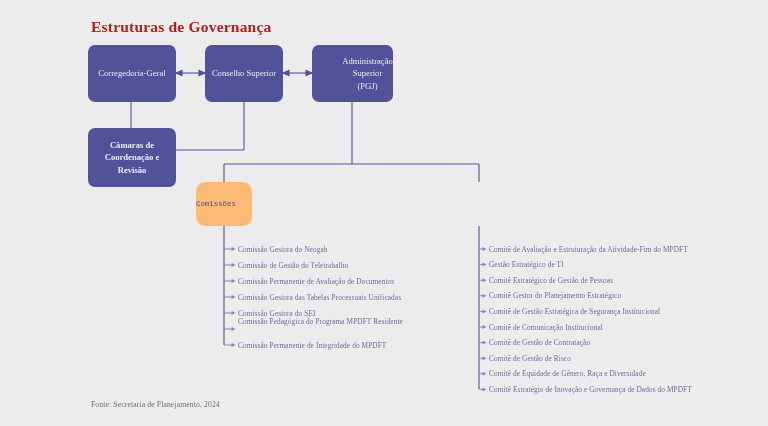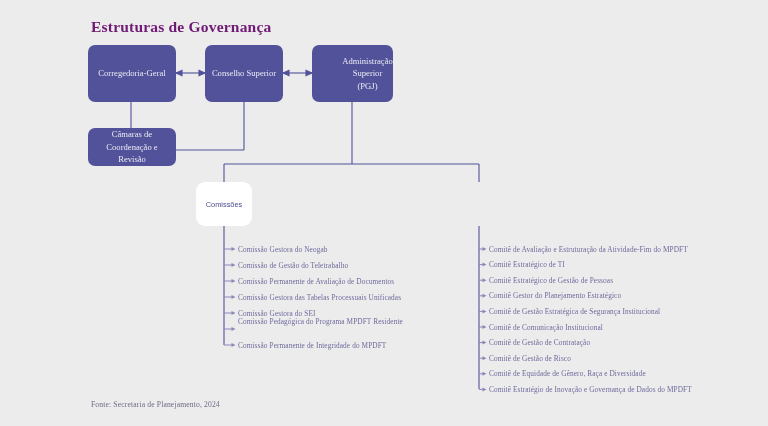--- a/index.html
+++ b/index.html
@@ -9,21 +9,21 @@
     font-family:"Liberation Sans",sans-serif;
     overflow:hidden;
     position:relative;
   }
   #canvas{position:absolute;left:0;top:0;width:768px;height:426px;}
   svg.wires{position:absolute;left:0;top:0;width:768px;height:426px;pointer-events:none;}
 
   .title{
     position:absolute;left:91px;top:18px;
     font-family:"Liberation Serif",serif;
-    font-size:15.5px;font-weight:700;color:#701a75;
+    font-size:15.5px;font-weight:700;color:#b91c1c;
     letter-spacing:.2px;
   }
   .footer{
     position:absolute;left:91px;top:400px;
     font-family:"Liberation Serif",serif;
     font-size:7.6px;color:#6e6a86;letter-spacing:.15px;
   }
 
   .box{
     position:absolute;
@@ -32,26 +32,26 @@
     color:#eceaf4;
     display:flex;align-items:center;justify-content:center;
     text-align:center;
     font-family:"Liberation Serif",serif;
     font-size:8.6px;line-height:1.45;
     padding:0 5px;
     box-sizing:border-box;
   }
   .node{
     position:absolute;
-    background:#ffffff;
+    background:#fdba74;
     border-radius:9px;
     color:#4a4b92;
-    display:flex;align-items:center;justify-content:center;
+    display:flex;align-items:center;
     text-align:center;
-    font-family:Liberation Sans, sans-serif;
+    font-family:Liberation Mono, monospace;
     font-size:7.4px;
     box-sizing:border-box;
   }
 
   .leaf{
     position:absolute;
     font-family:"Liberation Serif",serif;
     font-size:7.3px;
     color:#6d6a9c;
     white-space:nowrap;
@@ -144,41 +144,41 @@
   </div>
 
   <div class="box" style="left:205px;top:45px;width:78px;height:57px;">
     <span>Conselho Superior</span>
   </div>
 
   <div class="box" style="left:312px;top:45px;width:81px;height:57px;padding-left:35px;">
     <span>Administração Superior (PGJ)</span>
   </div>
 
-  <div class="box" style="left:88px;top:128px;width:88px;height:38px;">
+  <div class="box" style="left:88px;top:128px;width:88px;height:59px;font-weight:bold;">
     <span>Câmaras de Coordenação e Revisão</span>
   </div>
 
   <div class="node" style="left:196px;top:182px;width:56px;height:44px;">
     <span>Comissões</span>
   </div>
 
 
   <div id="comissoes-list">
       <div class="leaf" style="left: 238px; top: 244.6px;">Comissão Gestora do Neogab</div>
       <div class="leaf" style="left: 238px; top: 260.6px;">Comissão de Gestão do Teletrabalho</div>
       <div class="leaf" style="left: 238px; top: 276.6px;">Comissão Permanente de Avaliação de Documentos</div>
       <div class="leaf" style="left: 238px; top: 292.6px;">Comissão Gestora das Tabelas Processuais Unificadas</div>
       <div class="leaf" style="left: 238px; top: 308.6px;">Comissão Gestora do SEI</div>
       <div class="leaf" style="left: 238px; top: 317px;">Comissão Pedagógica do Programa MPDFT Residente</div>
       <div class="leaf" style="left: 238px; top: 340.6px;">Comissão Permanente de Integridade do MPDFT</div>
     </div>
   <div id="comites-list">
       <div class="leaf" style="left: 489px; top: 244.6px;">Comitê de Avaliação e Estruturação da Atividade-Fim do MPDFT</div>
-      <div class="leaf" style="left: 489px; top: 260.2px;">Comitê Estratégico de TI</div>
+      <div class="leaf" style="left: 489px; top: 260.2px;">Gestão Estratégico de TI</div>
       <div class="leaf" style="left: 489px; top: 275.8px;">Comitê Estratégico de Gestão de Pessoas</div>
       <div class="leaf" style="left: 489px; top: 291.4px;">Comitê Gestor do Planejamento Estratégico</div>
       <div class="leaf" style="left: 489px; top: 307px;">Comitê de Gestão Estratégica de Segurança Institucional</div>
       <div class="leaf" style="left: 489px; top: 322.6px;">Comitê de Comunicação Institucional</div>
       <div class="leaf" style="left: 489px; top: 338.2px;">Comitê de Gestão de Contratação</div>
       <div class="leaf" style="left: 489px; top: 353.8px;">Comitê de Gestão de Risco</div>
       <div class="leaf" style="left: 489px; top: 369.4px;">Comitê de Equidade de Gênero, Raça e Diversidade</div>
       <div class="leaf" style="left: 489px; top: 385px;">Comitê Estratégio de Inovação e Governança de Dados do MPDFT</div>
     </div>
 

